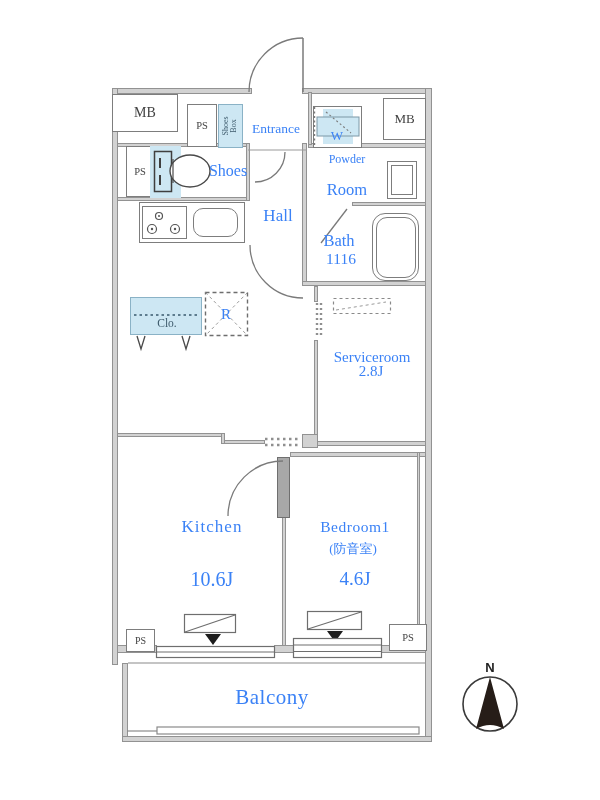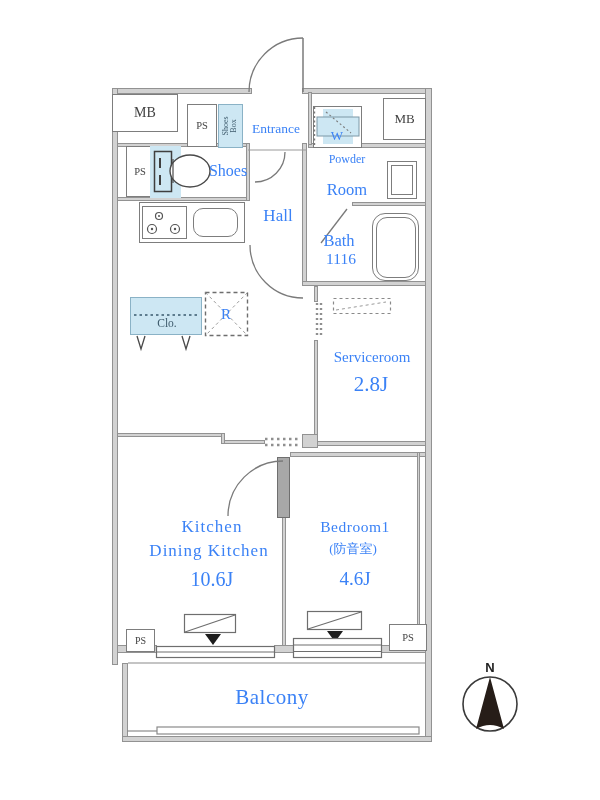--- a/index.html
+++ b/index.html
@@ -165,23 +165,22 @@
 
   <div class="lbl" style="left:276px;top:129px;font-size:13.5px">Entrance</div>
   <div class="lbl" style="left:337px;top:136px;font-size:13px">W</div>
   <div class="lbl" style="left:228px;top:171px;font-size:16px">Shoes</div>
   <div class="lbl" style="left:278px;top:216px;font-size:17px">Hall</div>
   <div class="lbl" style="left:347px;top:160px;font-size:12px">Powder</div>
   <div class="lbl" style="left:347px;top:190px;font-size:16.5px">Room</div>
   <div class="lbl" style="left:339px;top:241px;font-size:16.5px">Bath</div>
   <div class="lbl" style="left:341px;top:259px;font-size:15.5px">1116</div>
   <div class="lbl" style="left:372px;top:357px;font-size:15px">Serviceroom</div>
-  <div class="lbl" style="left:371px;top:385px;font-size:21px">2.8J</div>
+  <div class="lbl" style="left:371px;top:371px;font-size:15px">2.8J</div>
   <div class="lbl" style="left:212px;top:527px;font-size:17px;letter-spacing:1px">Kitchen</div>
-  <div class="lbl" style="left:209px;top:551px;font-size:17px;letter-spacing:1px">Dining Kitchen</div>
   <div class="lbl" style="left:212px;top:579px;font-size:20px">10.6J</div>
   <div class="lbl" style="left:355px;top:527px;font-size:15.5px;letter-spacing:0.5px">Bedroom1</div>
   <div class="lbl" style="left:353px;top:549px;font-size:13px">(防音室)</div>
   <div class="lbl" style="left:355px;top:579px;font-size:19px">4.6J</div>
   <div class="lbl" style="left:167px;top:323px;font-size:11.5px;color:#3d5a6b">Clo.</div>
   <div class="lbl" style="left:226px;top:314px;font-size:15px">R</div>
   <div class="lbl" style="left:272px;top:698px;font-size:21px;letter-spacing:0.5px">Balcony</div>
 
 </div>
 

